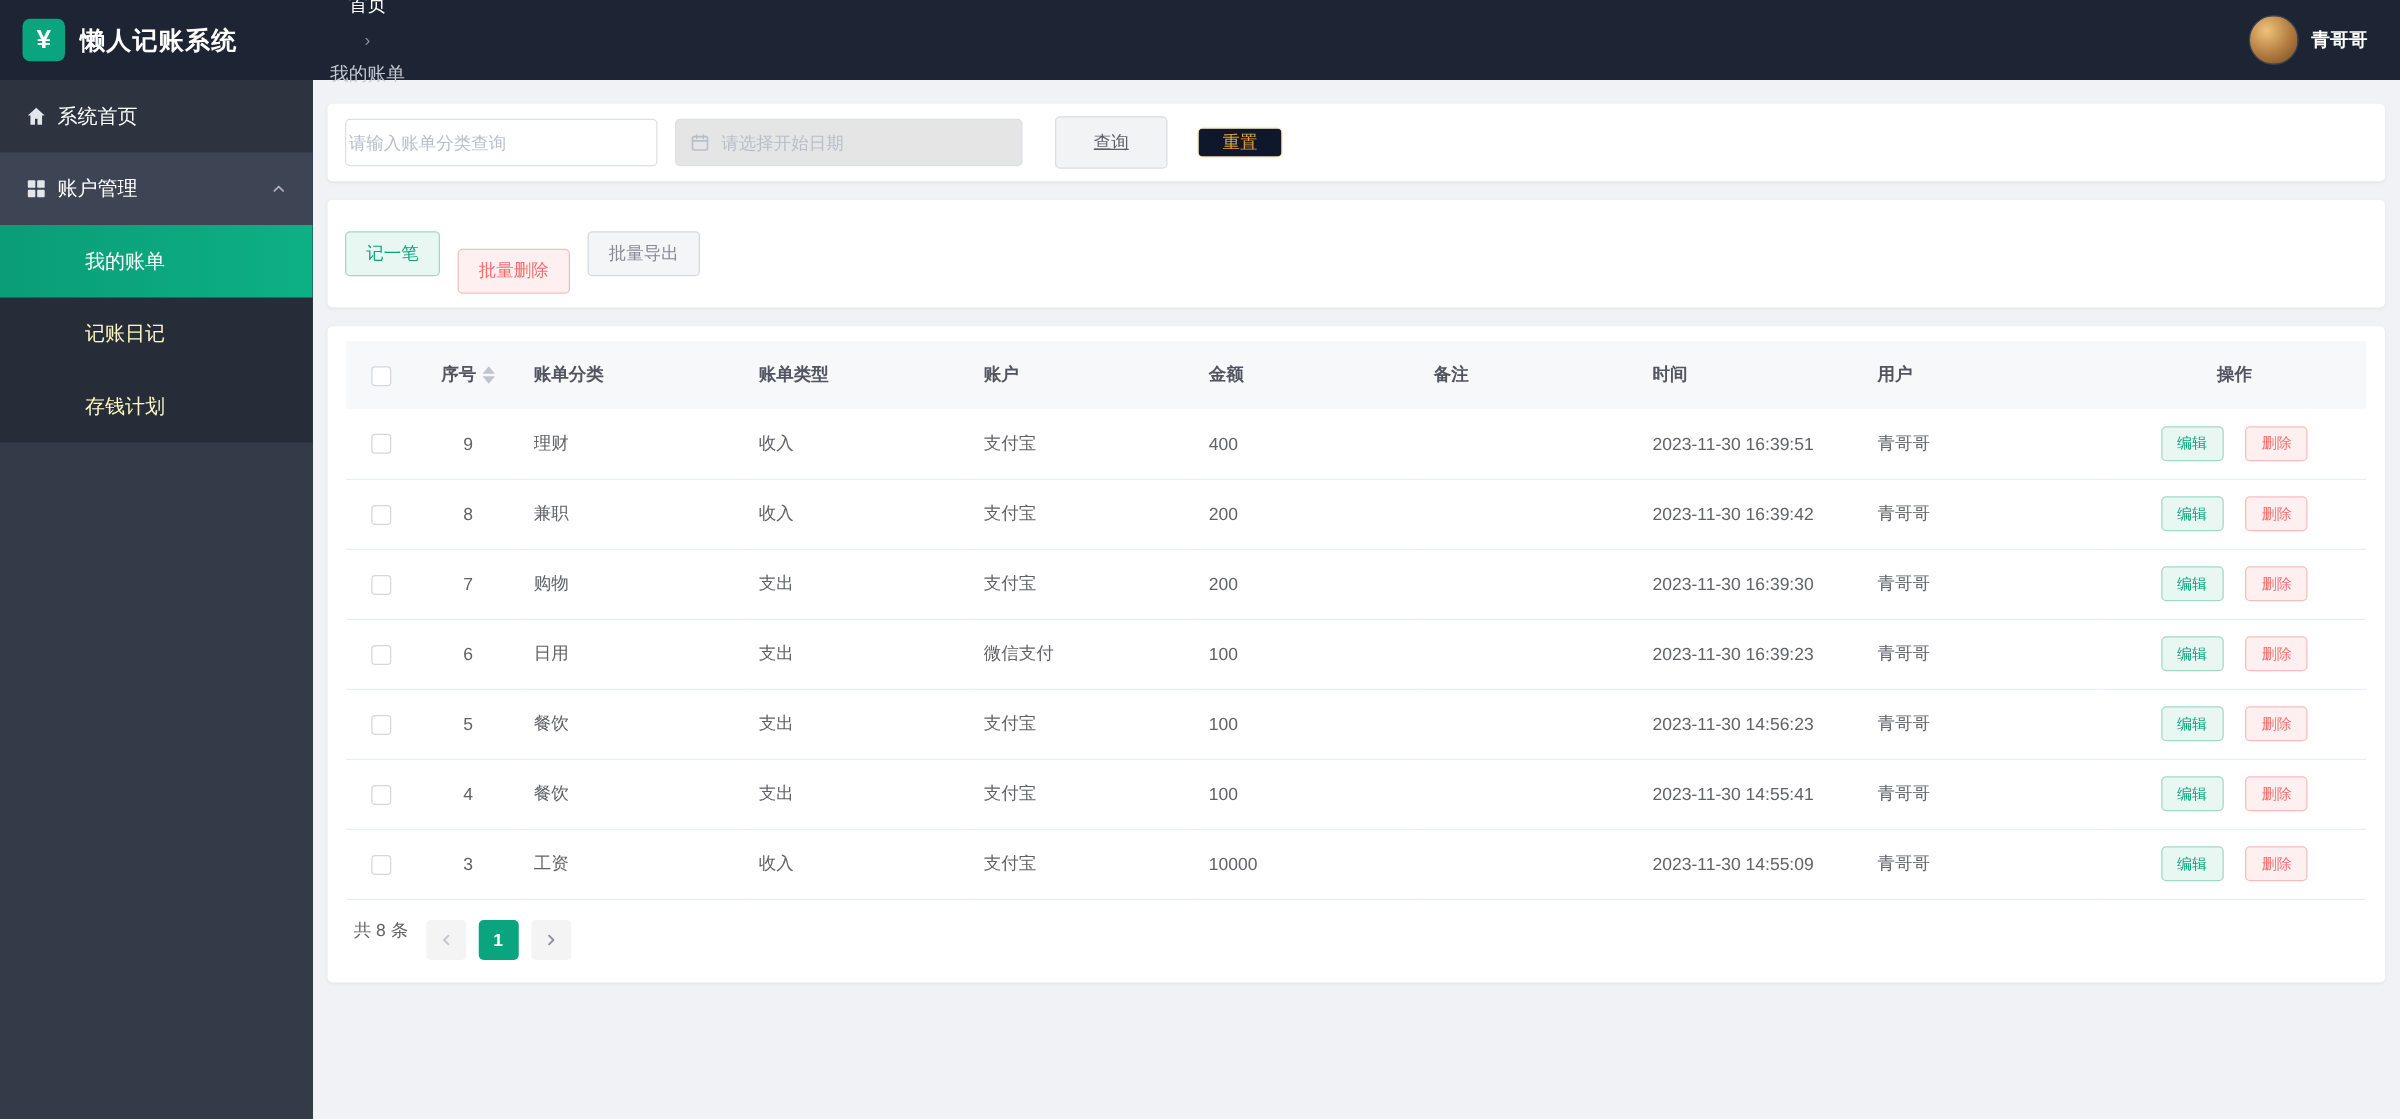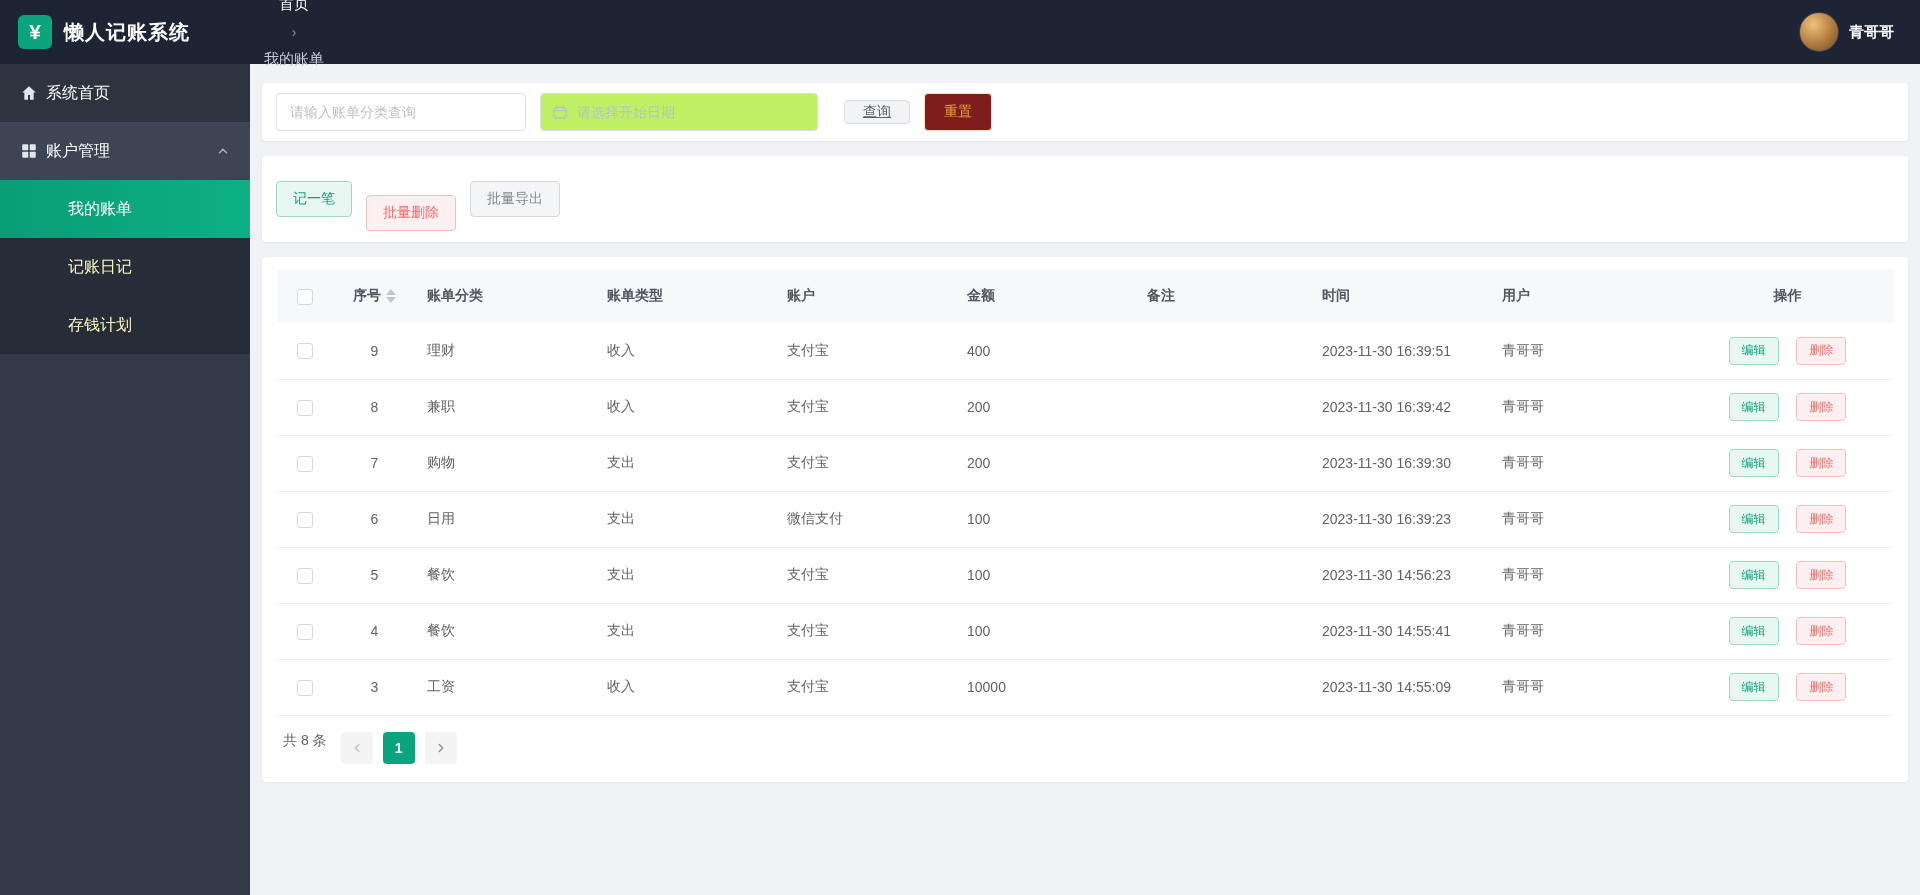--- a/index.html
+++ b/index.html
@@ -55,40 +55,40 @@
   .submenu-item.active { background:linear-gradient(90deg, #0a9d77, #0db085); color:#ffffff; }
 
   
   .main { position:absolute; top:64px; left:250px; right:0; bottom:0; padding:19px 12px; overflow:hidden; }
   .card { background:#ffffff; border-radius:4px; box-shadow:0 1px 3px rgba(0,0,0,0.06); }
 
   
   .filter-card { padding:10px 14px; display:flex; align-items:center; gap:14px; }
   .text-input {
     width:250px; height:38px; border:1px solid #dcdfe6; border-radius:4px;
-    font-size:14px; color:#737373; padding:0 13px; outline:none;
+    font-size:14px; color:#737373; padding:0 2px; outline:none;
     font-family: inherit;
   }
   input::placeholder { color:#b9bfc9; }
   .date-wrap {
     width:278px; height:38px; border:1px solid #dcdfe6; border-radius:4px;
-    display:flex; align-items:center; gap:9px; padding:0 11px; background:#bef264;
+    display:flex; align-items:center; gap:9px; padding:0 11px; background:#e5e5e5;
   }
   .date-wrap .dicon { color:#b9bfc9; display:flex; }
   .date-wrap input {
     border:none; outline:none; flex:1; font-size:14px; color:#606266;
     background:transparent; font-family:inherit;
   }
   .btn {
     display:inline-flex; align-items:center; justify-content:center;
     border-radius:4px; font-size:14px; cursor:pointer; border:1px solid transparent;
     font-family:inherit; white-space:nowrap;
   }
-  .btn-search { height:24px; padding:0 18px; background:#f2f3f5; border-color:#d9dce3; color:#5a6067; margin-left:12px;text-decoration:underline; }
-  .btn-reset  { height:38px; padding:0 19px; background:#7f1d1d; border-color:#f5e0bd; color:#e6a23c; }
+  .btn-search { height:42px; padding:0 30px; background:#f2f3f5; border-color:#d9dce3; color:#5a6067; margin-left:12px;text-decoration:underline; }
+  .btn-reset  { height:24px; padding:0 19px; background:#0f172a; border-color:#f5e0bd; color:#e6a23c; margin-left:10px; }
 
   
   .action-card { margin-top:15px; padding:11px 14px; display:flex; align-items:center; gap:14px; }
   .btn-add    { height:36px; padding:0 16px; background:#e9f7f2; border-color:#9fd9c5; color:#0aa47e; }
   .btn-bdel   { height:36px; padding:0 16px; background:#fef0f0; border-color:#f7bdbd; color:#f56c6c;margin-top:28px; }
   .btn-bexp   { height:36px; padding:0 16px; background:#f4f5f7; border-color:#d4d7dd; color:#848a95; }
 
   
   .table-card { margin-top:15px; padding:12px 15px 18px; }
   table { width:100%; border-collapse:collapse; table-layout:fixed; font-size:14px; }

